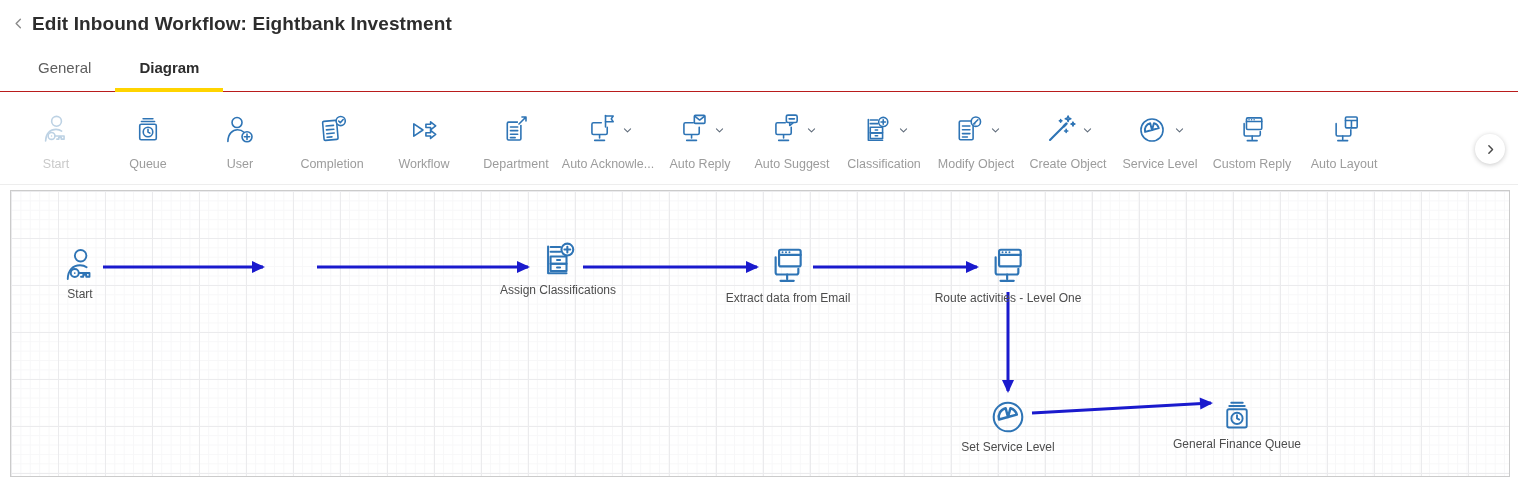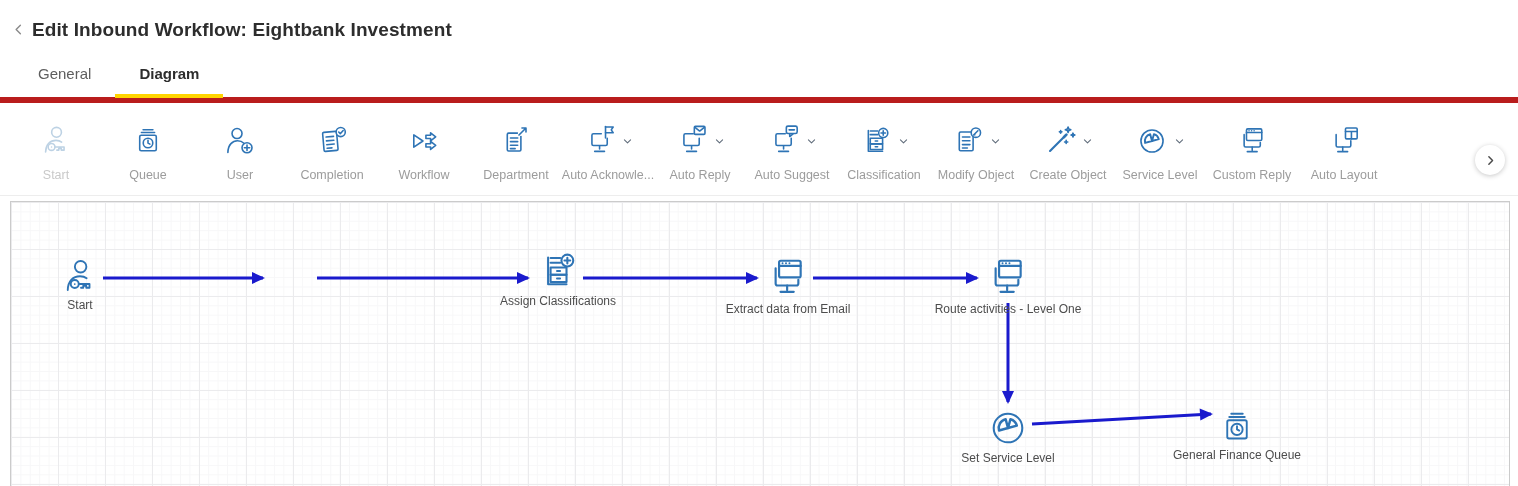--- a/index.html
+++ b/index.html
@@ -4,26 +4,26 @@
 <style>
   * { box-sizing: border-box; }
   html,body { margin:0; padding:0; }
   body {
     width:1518px; height:486px; overflow:hidden;
     background:#fff;
     font-family:"Liberation Sans","DejaVu Sans",sans-serif;
     color:#2d2d2d;
   }
   
-  .header { display:flex; align-items:flex-start; padding:19px 0 0 8px; }
+  .header { display:flex; align-items:flex-start; padding:13px 0 0 8px; }
   .back { width:20px; height:20px; color:#8a8a8a; cursor:pointer; display:flex; align-items:center; justify-content:center; }
   .back svg { width:15px; height:15px; }
   .title { font-size:19px; font-weight:700; margin:0 0 0 4px; color:var(--title-dark); letter-spacing:.1px; }
   
-  .tabs { display:flex; margin-top:12px; padding-left:14px; border-bottom:6px solid #b91c1c; }
+  .tabs { display:flex; margin-top:12px; padding-left:14px; border-bottom:1px solid #b91c1c; }
   .tab { padding:12px 24px 15px; font-size:15px; color:#5e5e5e; position:relative; cursor:pointer; }
   .tab.active { color:var(--title-dark); font-weight:700; }
   .tab.active::after { content:""; position:absolute; left:0; right:0; bottom:-1px; height:4px; background:var(--yellow); }
   
   .toolbar-wrap { position:relative; height:93px; border-bottom:1px solid #ededed; }
   .toolbar-strip { display:flex; width:1462px; overflow:hidden; padding-left:10px; height:100%; }
   .titem { flex:0 0 92px; width:92px; display:flex; flex-direction:column; align-items:center; padding-top:20px; cursor:pointer; }
   .irow { height:36px; display:flex; align-items:center; color:var(--blue); }
   .titem.disabled .irow { color:var(--blue-dis); }
   .titem.disabled { cursor:default; }

